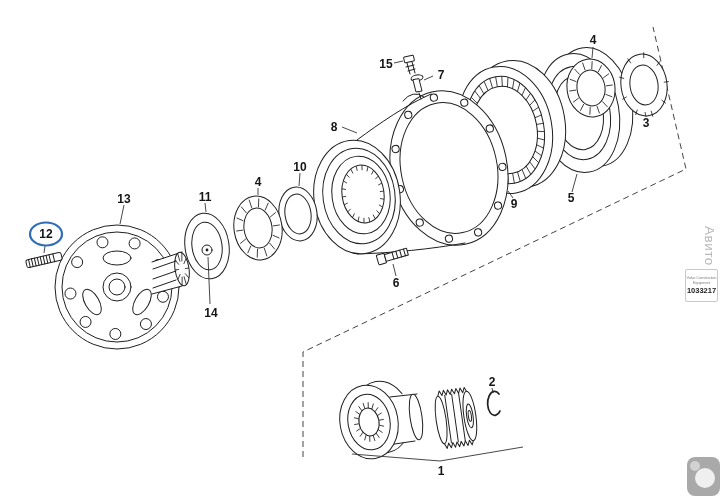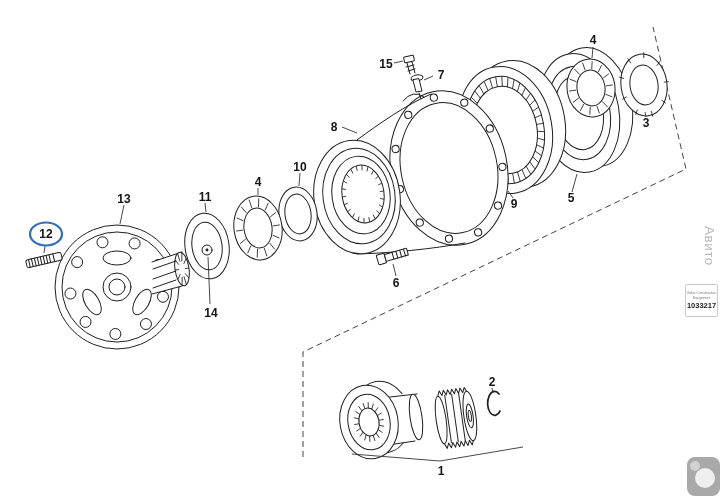--- a/index.html
+++ b/index.html
@@ -14,21 +14,21 @@
   .holes circle{stroke:#1f1f1f;stroke-width:1;fill:#ffffff;}
   .leader{stroke:#333333;stroke-width:0.9;fill:none;}
   .dash{stroke:#444444;stroke-width:1;fill:none;stroke-dasharray:6 4;}
   .callout-text{font:bold 12px "Liberation Sans",sans-serif;fill:#141414;text-anchor:middle;dominant-baseline:central;}
   .wm-vertical{
     position:absolute;left:702px;top:226px;transform-origin:0 0;
     transform:rotate(90deg) translate(0,-15px);
     color:#b8b8b8;font-size:13.5px;letter-spacing:.5px;white-space:nowrap;
   }
   .part-box{
-    position:absolute;left:685px;top:284px;width:33px;height:33px;box-sizing:border-box;
+    position:absolute;left:685px;top:269px;width:33px;height:33px;box-sizing:border-box;
     background:#fff;border:1px solid #c9c9c9;border-radius:2px;
     display:flex;flex-direction:column;align-items:center;justify-content:center;overflow:hidden;
   }
   .pb-brand{font-size:4px;color:#8a8a8a;line-height:1.2;white-space:nowrap;letter-spacing:-.2px;}
   .pb-num{font-size:7.5px;font-weight:bold;color:#1c1c1c;margin-top:1px;}
   .avito-logo{position:absolute;left:687px;top:457px;width:33px;height:39px;background:#a9a9a9;border-radius:8px;overflow:hidden;}
   .al-c1{position:absolute;left:8px;top:11px;width:20px;height:20px;border-radius:50%;background:#efefef;}
   .al-c2{position:absolute;left:3px;top:4px;width:10px;height:10px;border-radius:50%;background:#d2d2d2;}
 </style>
 </head>

